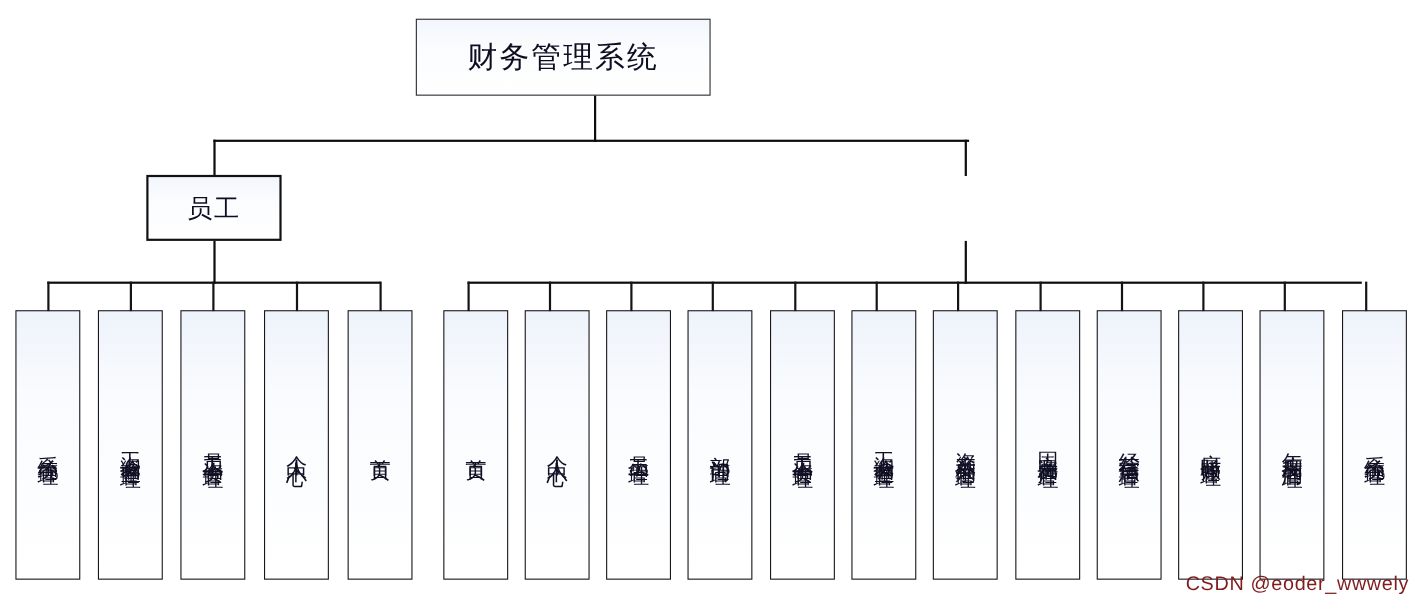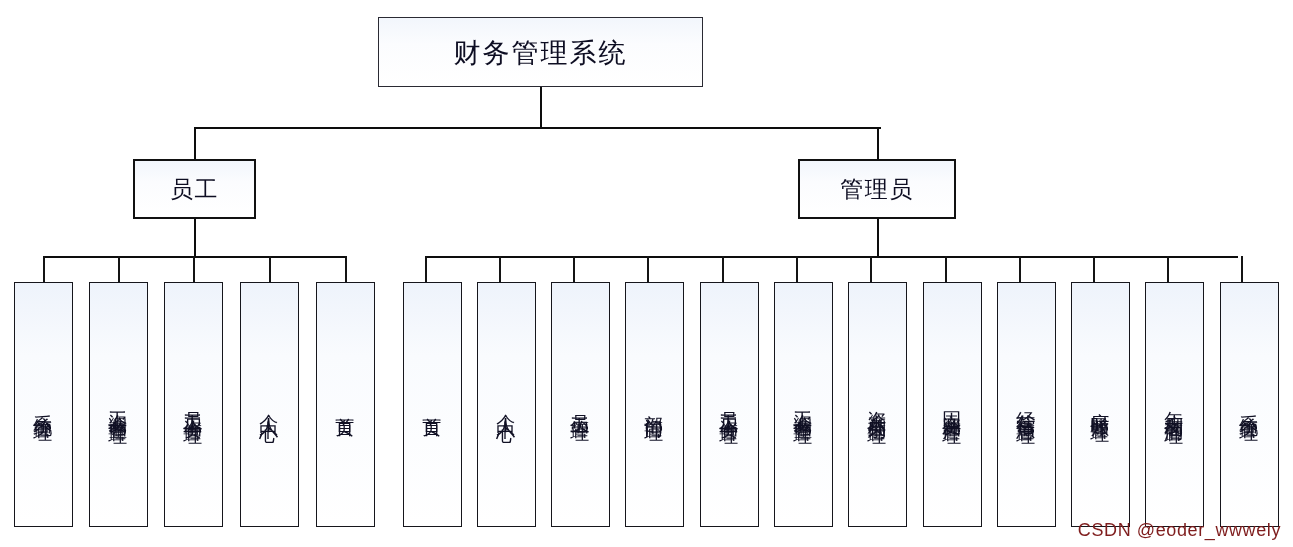--- a/index.html
+++ b/index.html
@@ -28,21 +28,21 @@
     display: flex;
     align-items: center;
     justify-content: center;
     color: #0d0d22;
   }
 
   
   .node.root {
     left: 378px;
     top: 17px;
-    width: 325px;
+    width: 268px;
     height: 70px;
     border-width: 1.4px;
     border-color: #2a2a33;
   }
   .node.root .label {
     font-size: 27px;
     letter-spacing: 2px;
     line-height: 1;
     white-space: nowrap;
   }
@@ -139,23 +139,20 @@
   <div class="node leaf" style="left:164px;">
     <span class="label">员工工资管理</span>
   </div>
   <div class="node leaf" style="left:240px;">
     <span class="label">个人中心</span>
   </div>
   <div class="node leaf" style="left:316px;">
     <span class="label">首页</span>
   </div>
 
-  <div class="node lvl2 admin">
-    <span class="label">管理员</span>
-  </div>
 
   <div class="conn v" style="left:876.5px; top:219px; height:39px;"></div>
   <div class="conn h" style="left:425px; top:256px; width:813px;"></div>
 
   <div class="conn v thin" style="left:425px;  top:256px; height:27px;"></div>
   <div class="conn v thin" style="left:499px;  top:256px; height:27px;"></div>
   <div class="conn v thin" style="left:573px;  top:256px; height:27px;"></div>
   <div class="conn v thin" style="left:647px;  top:256px; height:27px;"></div>
   <div class="conn v thin" style="left:722px;  top:256px; height:27px;"></div>
   <div class="conn v thin" style="left:796px;  top:256px; height:27px;"></div>

